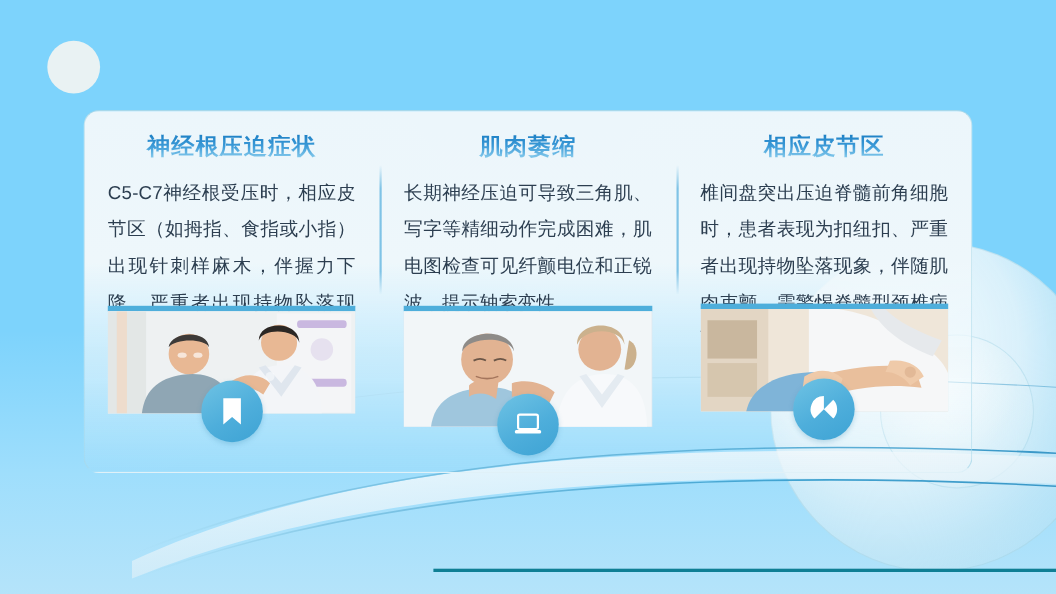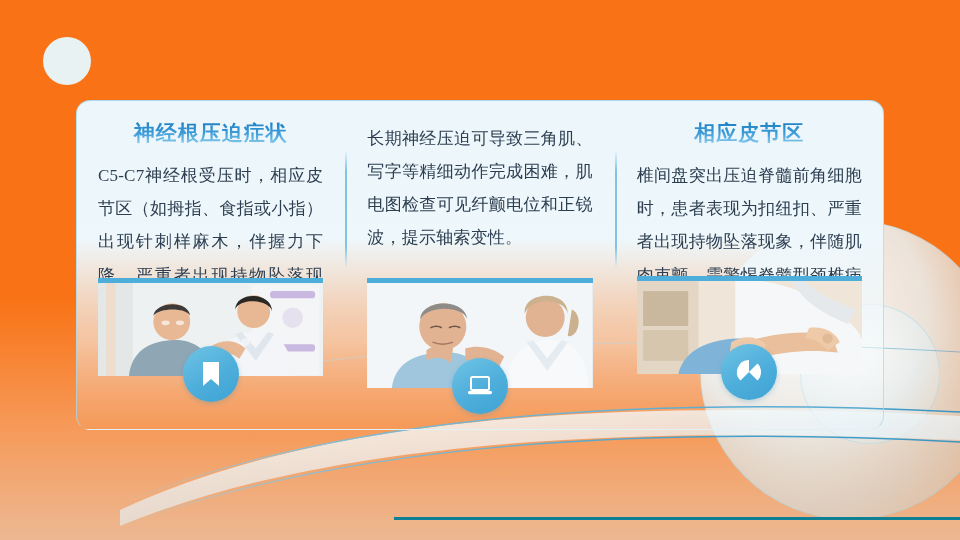--- a/index.html
+++ b/index.html
@@ -6,22 +6,22 @@
   html, body {
     margin: 0;
     padding: 0;
     background: #ffffff;
   }
   #slide {
     position: relative;
     width: 960px;
     height: 540px;
     overflow: hidden;
-    background: #f97316;
-    font-family: Liberation Serif, serif;
+    background: #7dd3fc;
+    font-family: Liberation Sans, sans-serif;
   }
 
   
   .bg-layer {
     position: absolute;
     inset: 0;
     pointer-events: none;
   }
   .deco-circle-tl {
     position: absolute;
@@ -280,20 +280,21 @@
         </div>
         <div class="badge">
           <svg width="22" height="26" viewBox="0 0 22 26">
             <path d="M3 1 H19 V25 L11 18 L3 25 Z" fill="#ffffff"></path>
           </svg>
         </div>
       </div>
     </div>
 
     <div class="col">
+      <div class="col-title">肌肉萎缩</div>
       <p class="col-body">长期神经压迫可导致三角肌、写字等精细动作完成困难，肌电图检查可见纤颤电位和正锐波，提示轴索变性。</p>
 
       <div class="photo-wrap">
         <div class="photo-cap"></div>
         <div class="photo">
           <svg class="ph-svg" viewBox="0 0 220 107" preserveAspectRatio="xMidYMid slice" aria-hidden="true">
             <rect x="0" y="0" width="220" height="107" fill="#f2f6f8"></rect>
 
             <path d="M24,107 C26,82 44,72 70,70 C96,68 114,78 118,107 Z" fill="#9fc6dd"></path>
             <circle cx="74" cy="45" r="23" fill="#e2b392"></circle>

